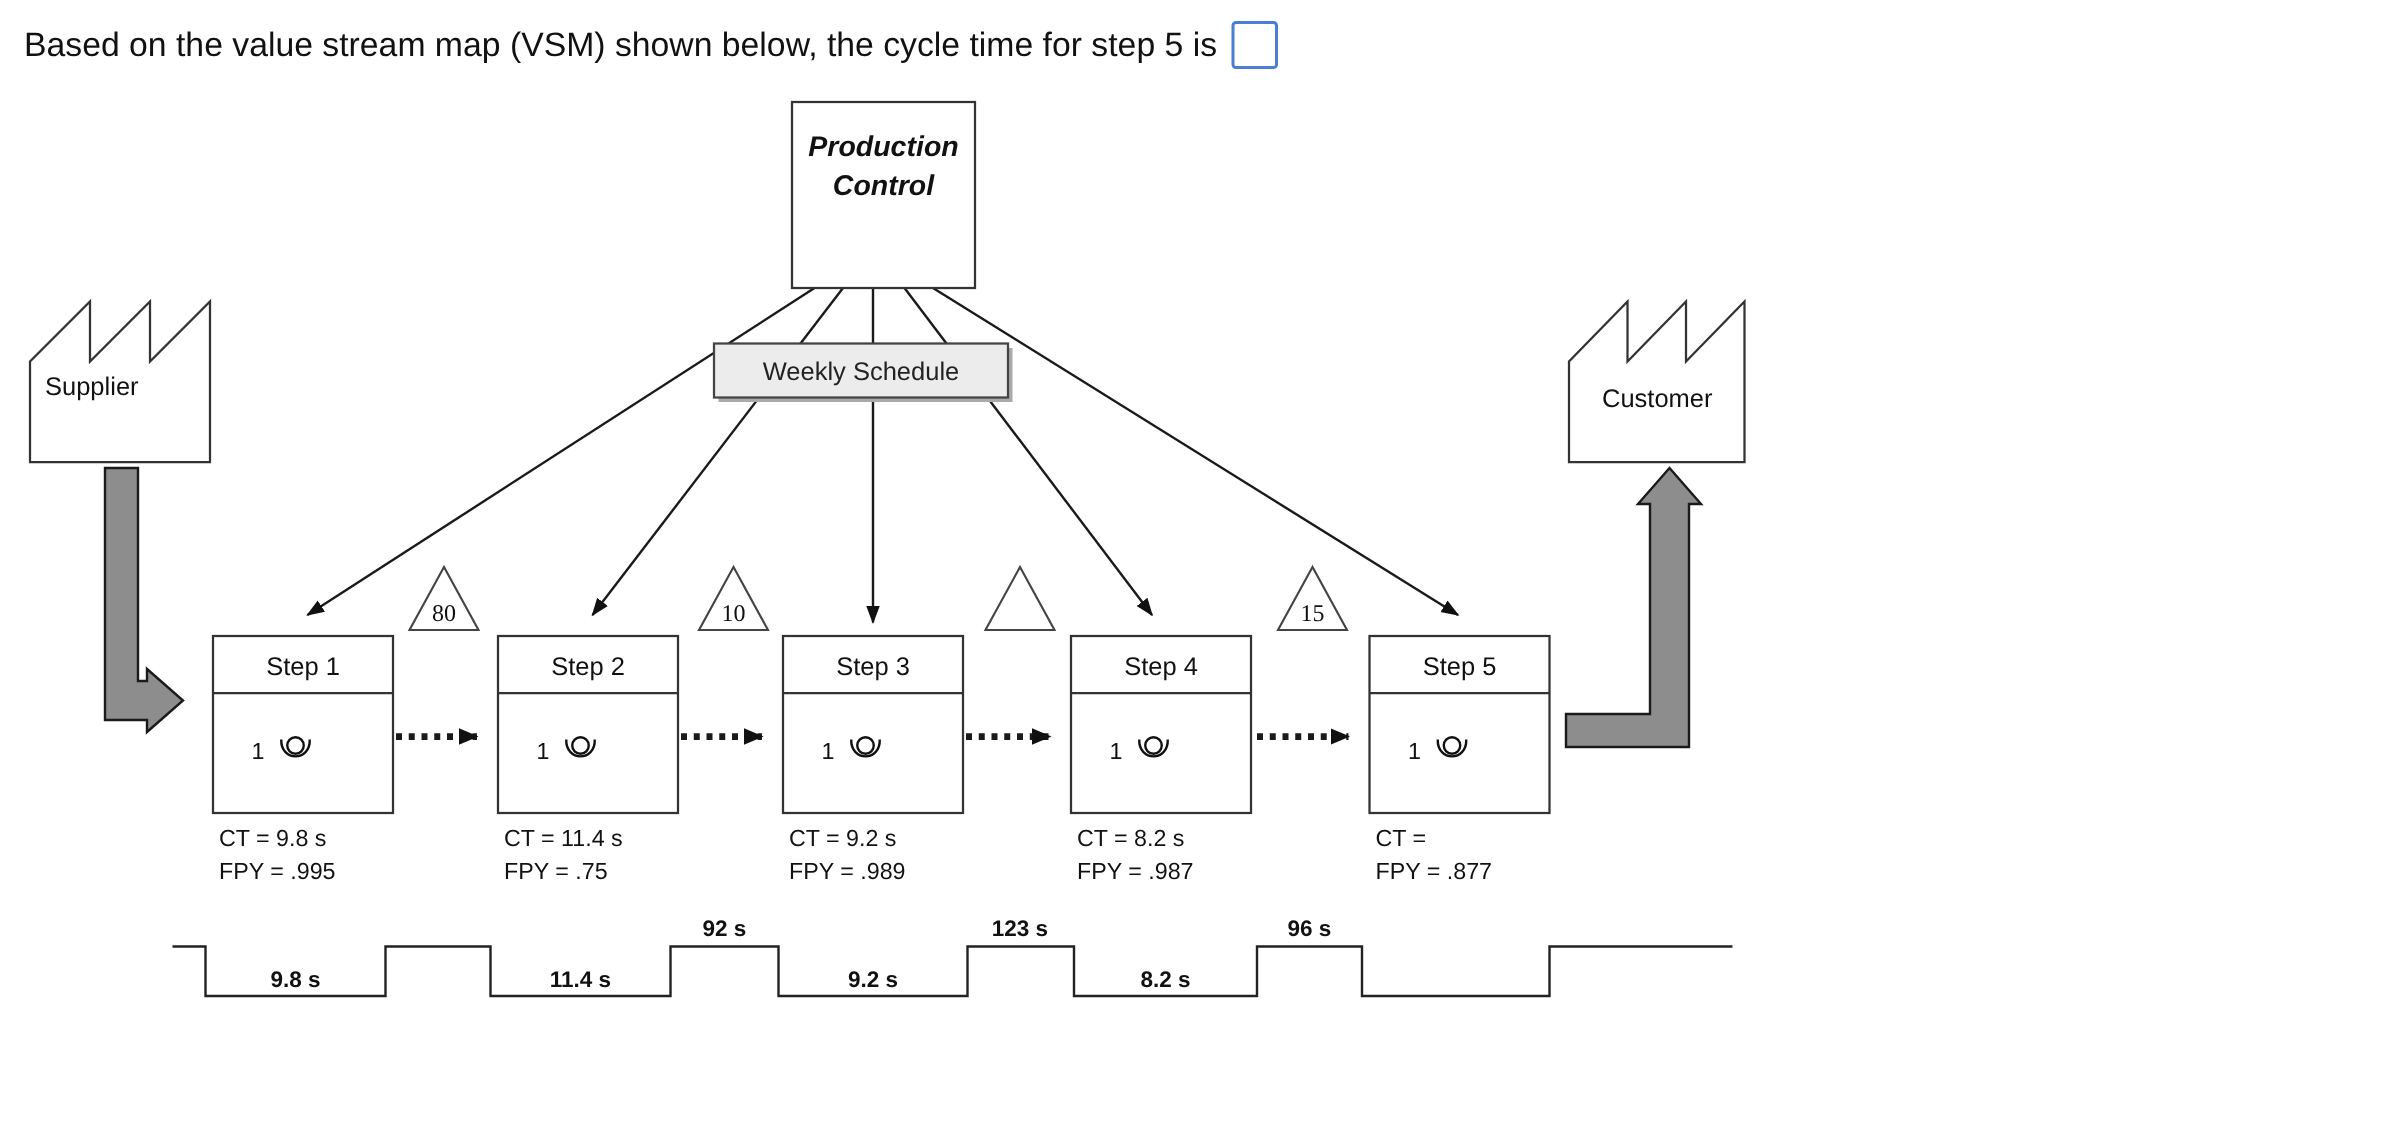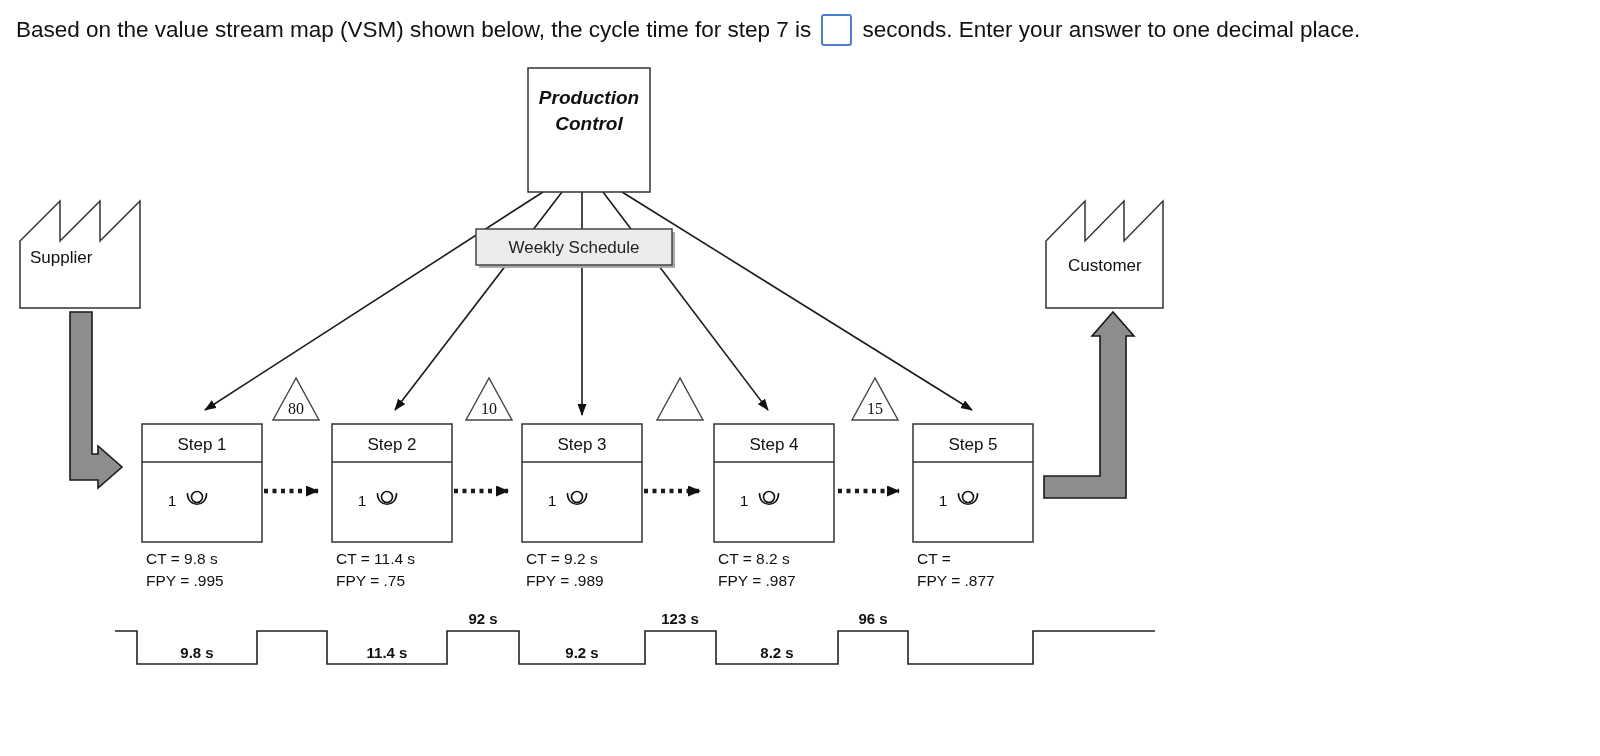--- a/index.html
+++ b/index.html
@@ -22,23 +22,22 @@
   .fan{stroke:#1a1a1a;stroke-width:1.6;fill:none;}
   .push{stroke:#1a1a1a;stroke-width:4.5;stroke-dasharray:4 4.5;fill:none;}
   .ladder{fill:none;stroke:#222;stroke-width:1.6;}
   .tri{fill:#fff;stroke:#444;stroke-width:1.4;}
   .fat{fill:#8d8d8d;stroke:#1a1a1a;stroke-width:1.6;}
 </style>
 </head>
 <body>
 
 <div class="question">
-  <span>Based on the value stream map (VSM) shown below, the cycle time for step 7 is</span>
+  <span>Based on the value stream map (VSM) shown below, the cycle time for step 5 is</span>
   <input class="answer-box" type="text" value="" style="">
-  <span>seconds.  Enter your answer to one decimal place.</span>
 </div>
 
 <svg width="1600" height="706" viewBox="0 0 1600 706">
   <defs>
     <marker id="farrow" markerUnits="userSpaceOnUse" markerWidth="14" markerHeight="11" refX="11" refY="4.5" orient="auto">
       <path d="M0,0 L12,4.5 L0,9 Z" fill="#111"></path>
     </marker>
     <marker id="parrow" markerUnits="userSpaceOnUse" markerWidth="16" markerHeight="13" refX="12" refY="5.5" orient="auto">
       <path d="M0,0 L13,5.5 L0,11 Z" fill="#111"></path>
     </marker>

